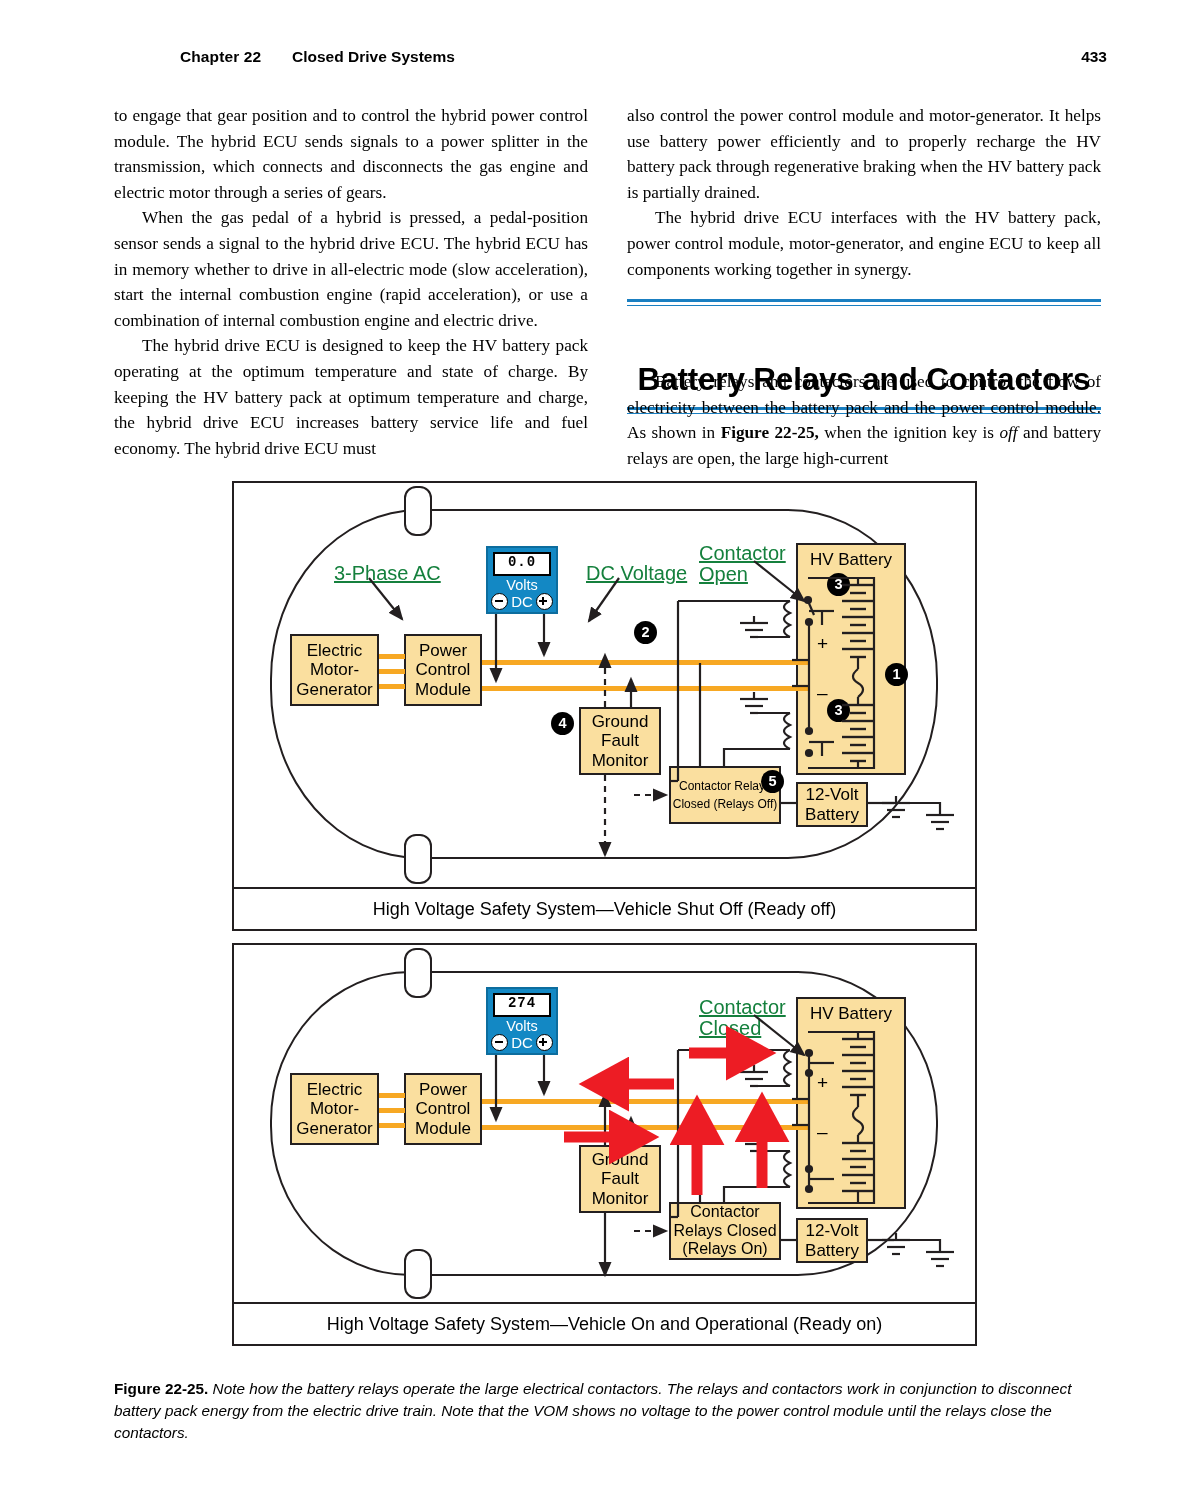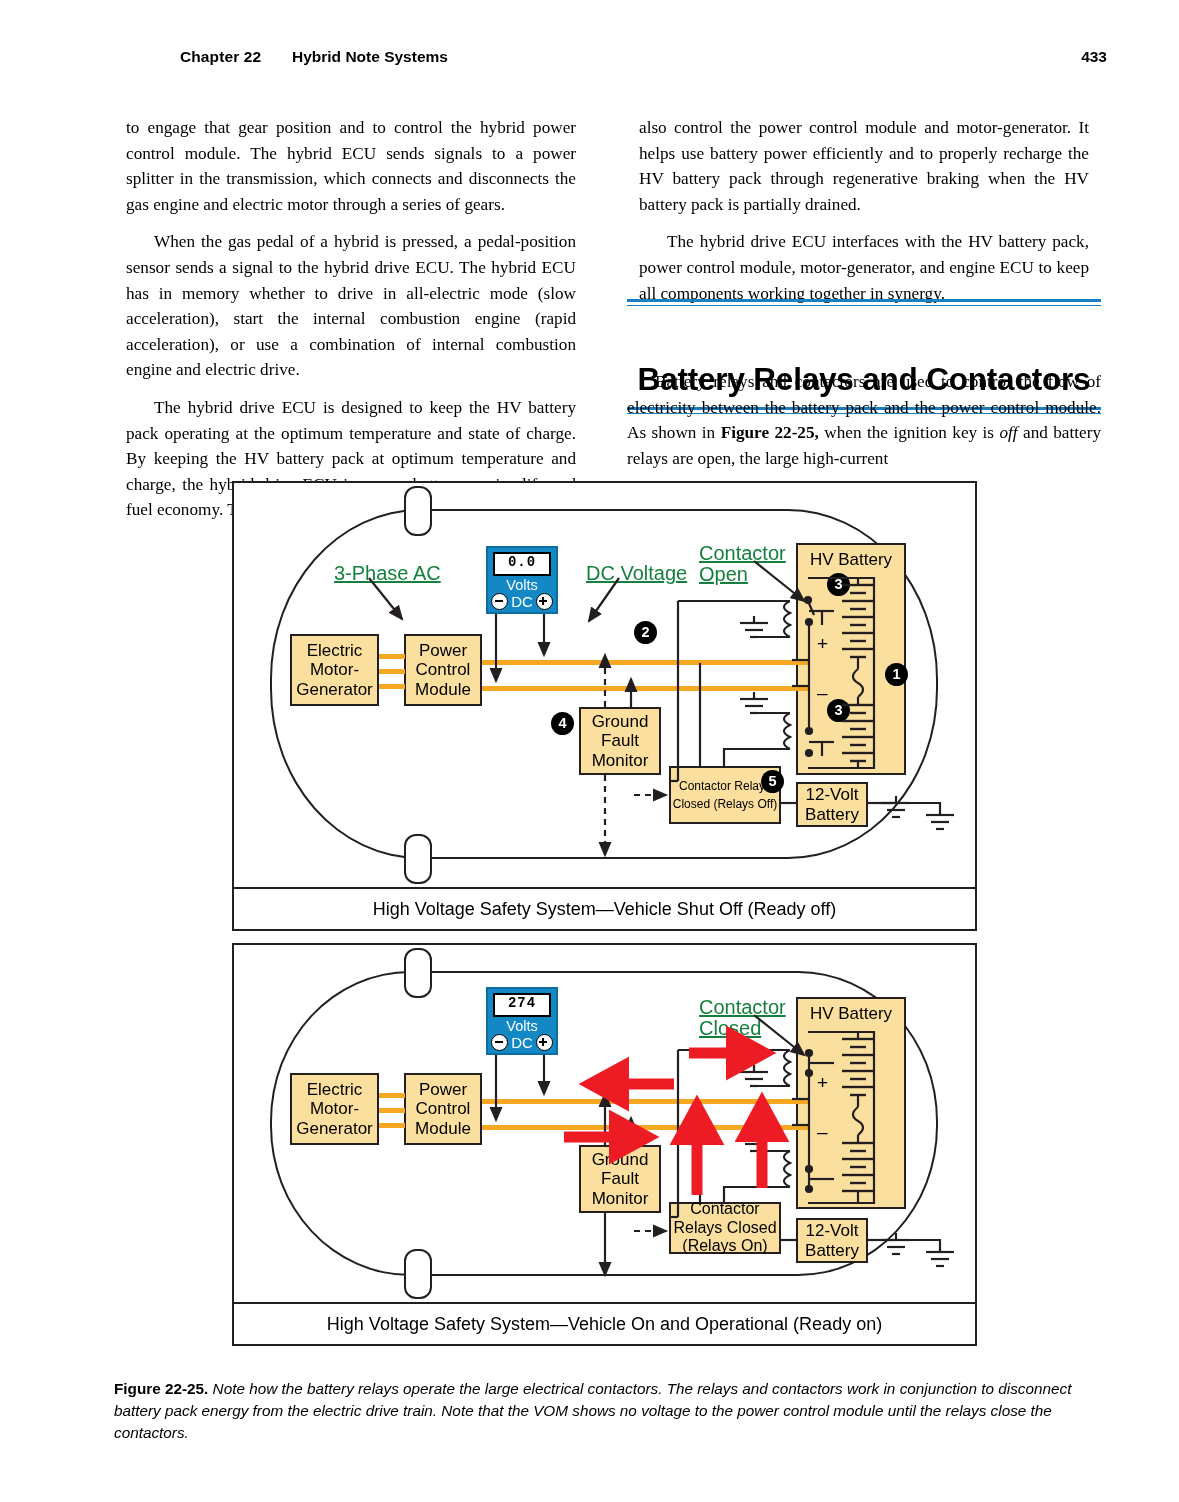--- a/index.html
+++ b/index.html
@@ -9,21 +9,21 @@
   .runhead{position:absolute;left:0;top:48px;width:1179px;height:24px;}
   .runhead .chap{position:absolute;left:180px;top:0;font-family:"Liberation Sans",sans-serif;font-weight:bold;font-size:15.5px;letter-spacing:.1px;}
   .runhead .sect{position:absolute;left:292px;top:0;font-family:"Liberation Sans",sans-serif;font-weight:bold;font-size:15.5px;}
   .runhead .pg{position:absolute;right:72px;top:0;font-family:"Liberation Sans",sans-serif;font-weight:bold;font-size:15.5px;}
 
   
   .col{position:absolute;width:474px;font-size:17.2px;line-height:25.6px;text-align:justify;text-justify:inter-word;
        font-family:"Liberation Serif",serif;}
   .colL{left:114px;top:103px;}
   .colR{left:627px;top:103px;}
-  .col p{margin:12px;}
+  .col p{margin:0;}
   .col p.ind{text-indent:28px;}
 
   
   .headwrap{position:absolute;left:627px;top:299px;width:474px;}
   .rule-top{border-top:3px solid #1a7fc1;border-bottom:1.5px solid #1a7fc1;height:3px;margin-bottom:0;}
   .rule-bot{border-top:3px solid #1a7fc1;border-bottom:1.5px solid #1a7fc1;height:3px;}
   .h1{font-family:"Liberation Sans",sans-serif;font-weight:bold;font-size:31.5px;text-align:center;
       padding:8px 0 9px 0;letter-spacing:-.2px;margin-top:47px;}
 
   .colR2{position:absolute;left:627px;top:369px;width:474px;font-size:17.2px;line-height:25.6px;
@@ -82,21 +82,21 @@
   
   .figcap{position:absolute;left:114px;top:1378px;width:1000px;font-family:"Liberation Sans",sans-serif;
           font-size:15.3px;line-height:22px;font-style:italic;text-align:left;}
   .figcap b{font-style:normal;font-weight:bold;}
 </style>
 </head>
 <body>
 
 <div class="runhead">
   <span class="chap">Chapter 22</span>
-  <span class="sect">Hybrid Note Systems</span>
+  <span class="sect">Closed Drive Systems</span>
   <span class="pg">433</span>
 </div>
 
 <div class="col colL">
   <p>to engage that gear position and to control the hybrid power control module. The hybrid ECU sends signals to a power splitter in the transmission, which connects and disconnects the gas engine and electric motor through a series of gears.</p>
   <p class="ind">When the gas pedal of a hybrid is pressed, a pedal-position sensor sends a signal to the hybrid drive ECU. The hybrid ECU has in memory whether to drive in all-electric mode (slow acceleration), start the internal combustion engine (rapid acceleration), or use a combination of internal combustion engine and electric drive.</p>
   <p class="ind">The hybrid drive ECU is designed to keep the HV battery pack operating at the optimum temperature and state of charge. By keeping the HV battery pack at optimum temperature and charge, the hybrid drive ECU increases battery service life and fuel economy. The hybrid drive ECU must</p>
 </div>
 
 <div class="col colR">
@@ -315,21 +315,21 @@
 
       <div class="blk" style="left:56px;top:128px;width:89px;height:72px;">Electric
 Motor-
 Generator</div>
       <div class="blk" style="left:170px;top:128px;width:78px;height:72px;">Power
 Control
 Module</div>
       <div class="blk" style="left:345px;top:200px;width:82px;height:68px;">Ground
 Fault
 Monitor</div>
-      <div class="blk" style="left:435px;top:257px;width:112px;height:52px;font-size:16px;line-height:18.5px;">Contactor
+      <div class="blk" style="left:435px;top:257px;width:112px;height:58px;font-size:16px;line-height:18.5px;">Contactor
 Relays Closed
 (Relays On)</div>
       <div class="blk" style="left:562px;top:273px;width:72px;height:45px;">12-Volt
 Battery</div>
 
       <div class="meter" style="left:252px;top:42px;">
         <div class="lcd">274</div>
         <div class="volts">Volts</div>
         <div class="dcrow">
           <span class="sym"></span>

